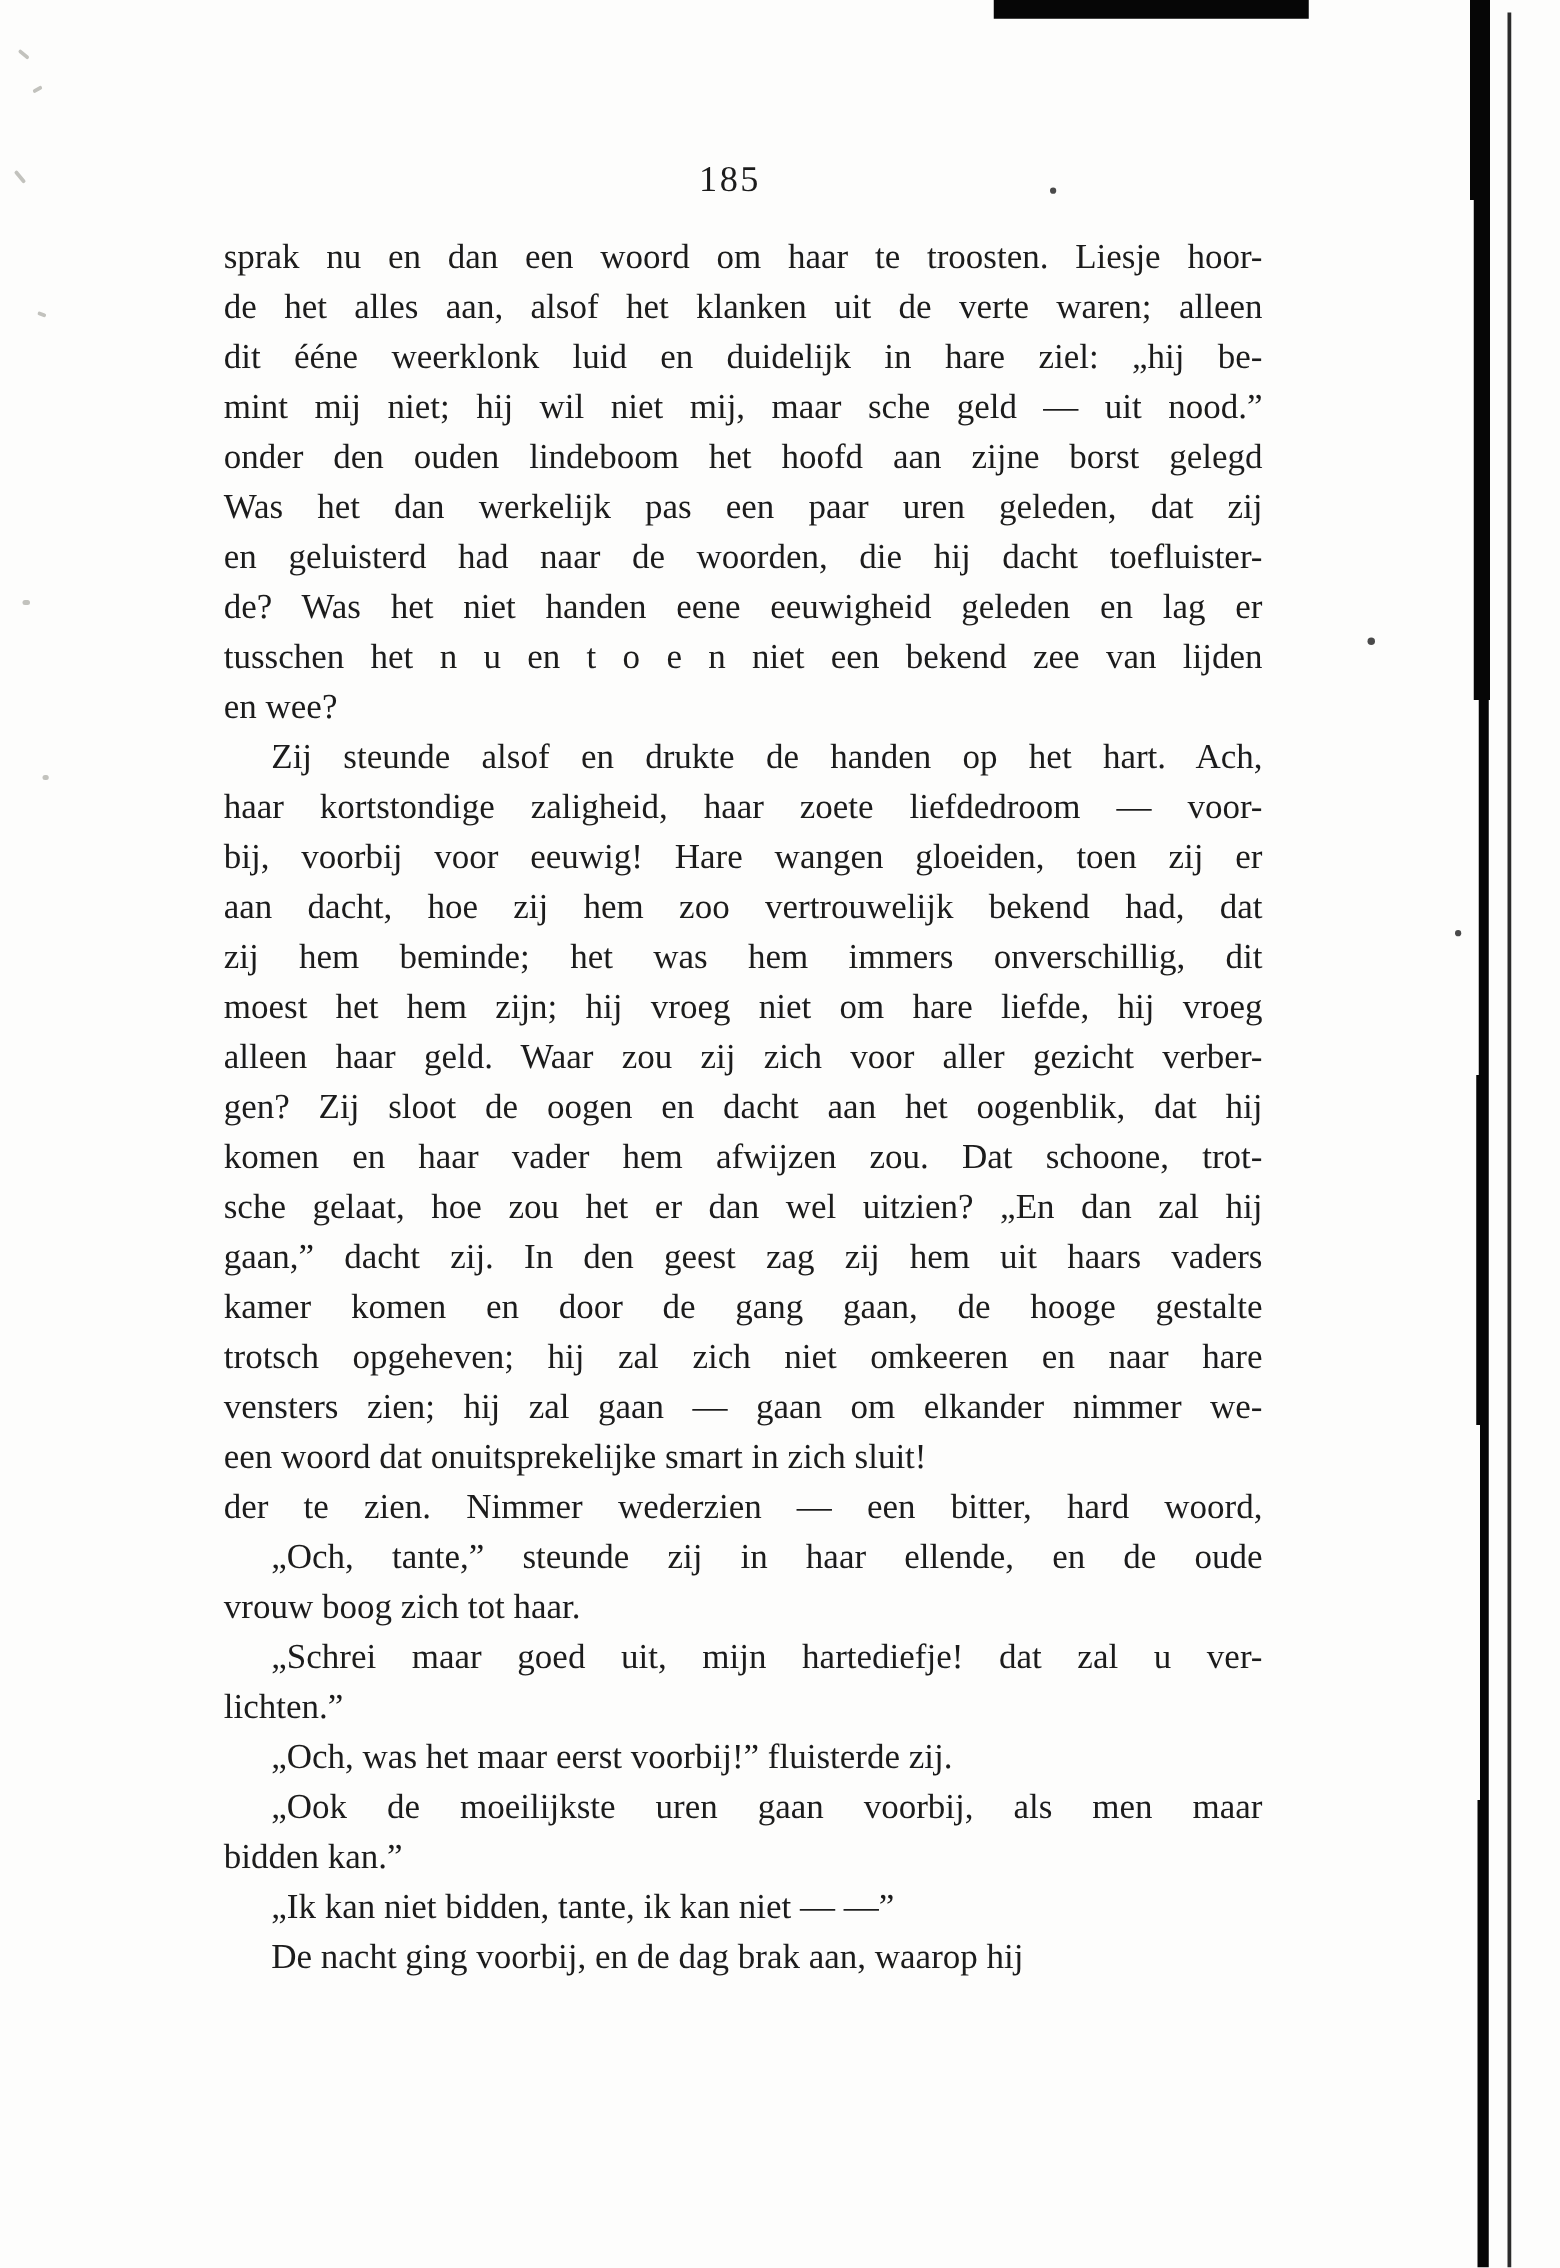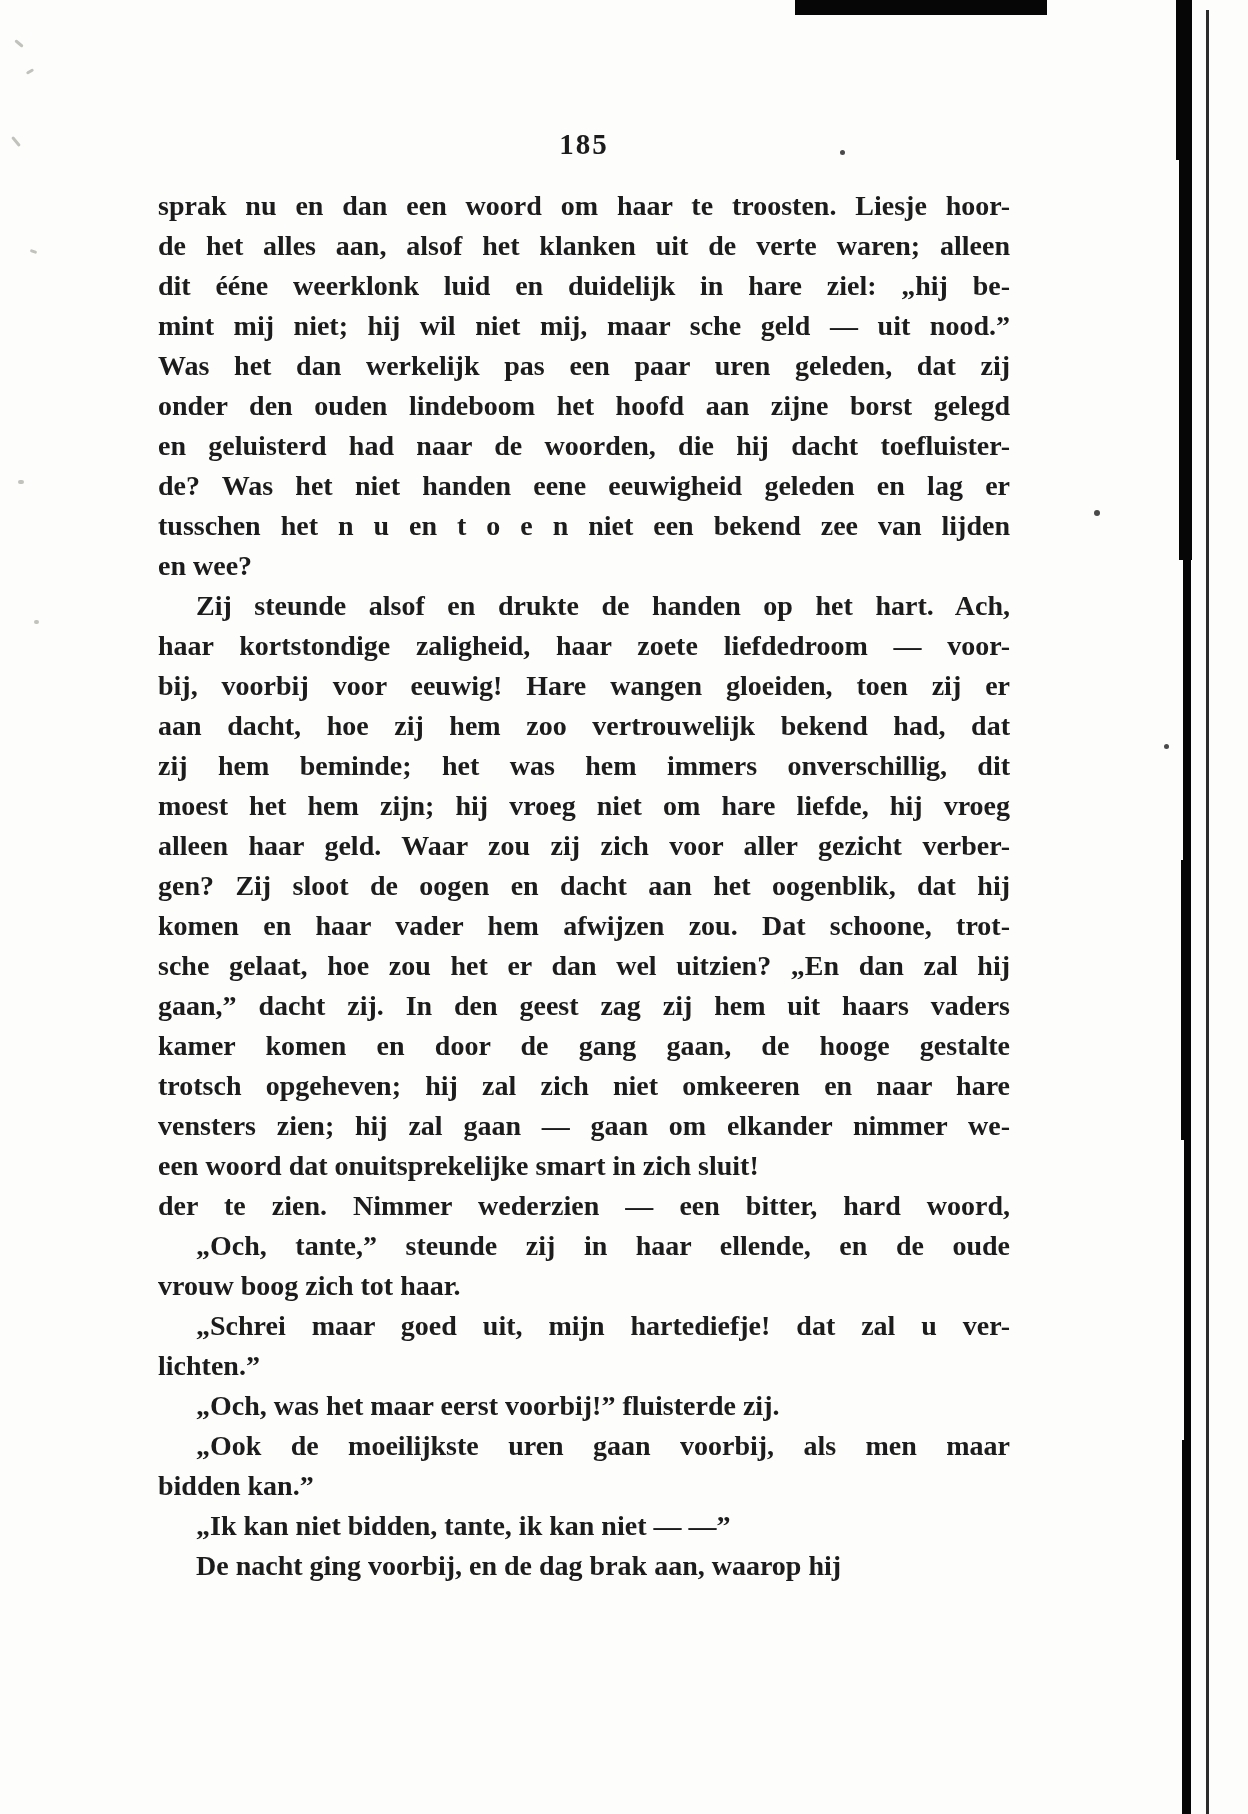--- a/index.html
+++ b/index.html
@@ -5,41 +5,41 @@
   html, body { margin: 0; padding: 0; }
   body {
     width: 1248px;
     height: 1814px;
     position: relative;
     background: var(--paper, #fdfdfc);
     font-family: "Liberation Serif", "DejaVu Serif", serif;
     color: var(--ink, #1c1c1c);
     overflow: hidden;
   }
-  .page { position: absolute; inset: 0; font-weight: bold; }
+  .page { position: absolute; inset: 0; }
 
   .page-number {
     position: absolute;
     top: 128px;
     left: 158px;
     width: 852px;
     text-align: center;
     font-size: 29px;
     letter-spacing: 2px;
   }
 
   .text-block {
     position: absolute;
     top: 186px;
     left: 158px;
     width: 852px;
     font-size: 28px;
     line-height: 40px;
   }
-  .line { text-align: justify; text-align-last: justify; }
+  .line { text-align: justify; text-align-last: justify; margin-left: 21px; }
   .line.last { text-align-last: left; }
   .paragraph.indent .line:first-child { text-indent: 38px; }
 
   
   .artifact { position: absolute; background: var(--artifact, #060606); }
   .bar-top   { left: 795px; top: 0; width: 252px; height: 15px; }
   .strip-s1  { left: 1176px; top: 0;      width: 16px; height: 160px; }
   .strip-s2  { left: 1179px; top: 160px;  width: 13px; height: 400px; }
   .strip-s3  { left: 1183px; top: 560px;  width: 8px;  height: 300px; }
   .strip-s4  { left: 1181px; top: 860px;  width: 10px; height: 280px; }
@@ -85,22 +85,22 @@
   <div class="noise noise-5"></div>
   <div class="noise noise-6"></div>
 
   <div class="page-number">185</div>
   <div class="text-block" id="text-block">
       <div class="paragraph">
         <div class="line">sprak nu en dan een woord om haar te troosten. Liesje hoor-</div>
         <div class="line">de het alles aan, alsof het klanken uit de verte waren; alleen</div>
         <div class="line">dit ééne weerklonk luid en duidelijk in hare ziel: „hij be-</div>
         <div class="line">mint mij niet; hij wil niet mij, maar sche geld — uit nood.”</div>
+        <div class="line">onder den ouden lindeboom het hoofd aan zijne borst gelegd</div>
         <div class="line">Was het dan werkelijk pas een paar uren geleden, dat zij</div>
-        <div class="line">onder den ouden lindeboom het hoofd aan zijne borst gelegd</div>
         <div class="line">en geluisterd had naar de woorden, die hij dacht toefluister-</div>
         <div class="line">de? Was het niet handen eene eeuwigheid geleden en lag er</div>
         <div class="line">tusschen het n u en t o e n niet een bekend zee van lijden</div>
         <div class="line last">en wee?</div>
       </div>
       <div class="paragraph indent">
         <div class="line">Zij steunde alsof en drukte de handen op het hart. Ach,</div>
         <div class="line">haar kortstondige zaligheid, haar zoete liefdedroom — voor-</div>
         <div class="line">bij, voorbij voor eeuwig! Hare wangen gloeiden, toen zij er</div>
         <div class="line">aan dacht, hoe zij hem zoo vertrouwelijk bekend had, dat</div>

